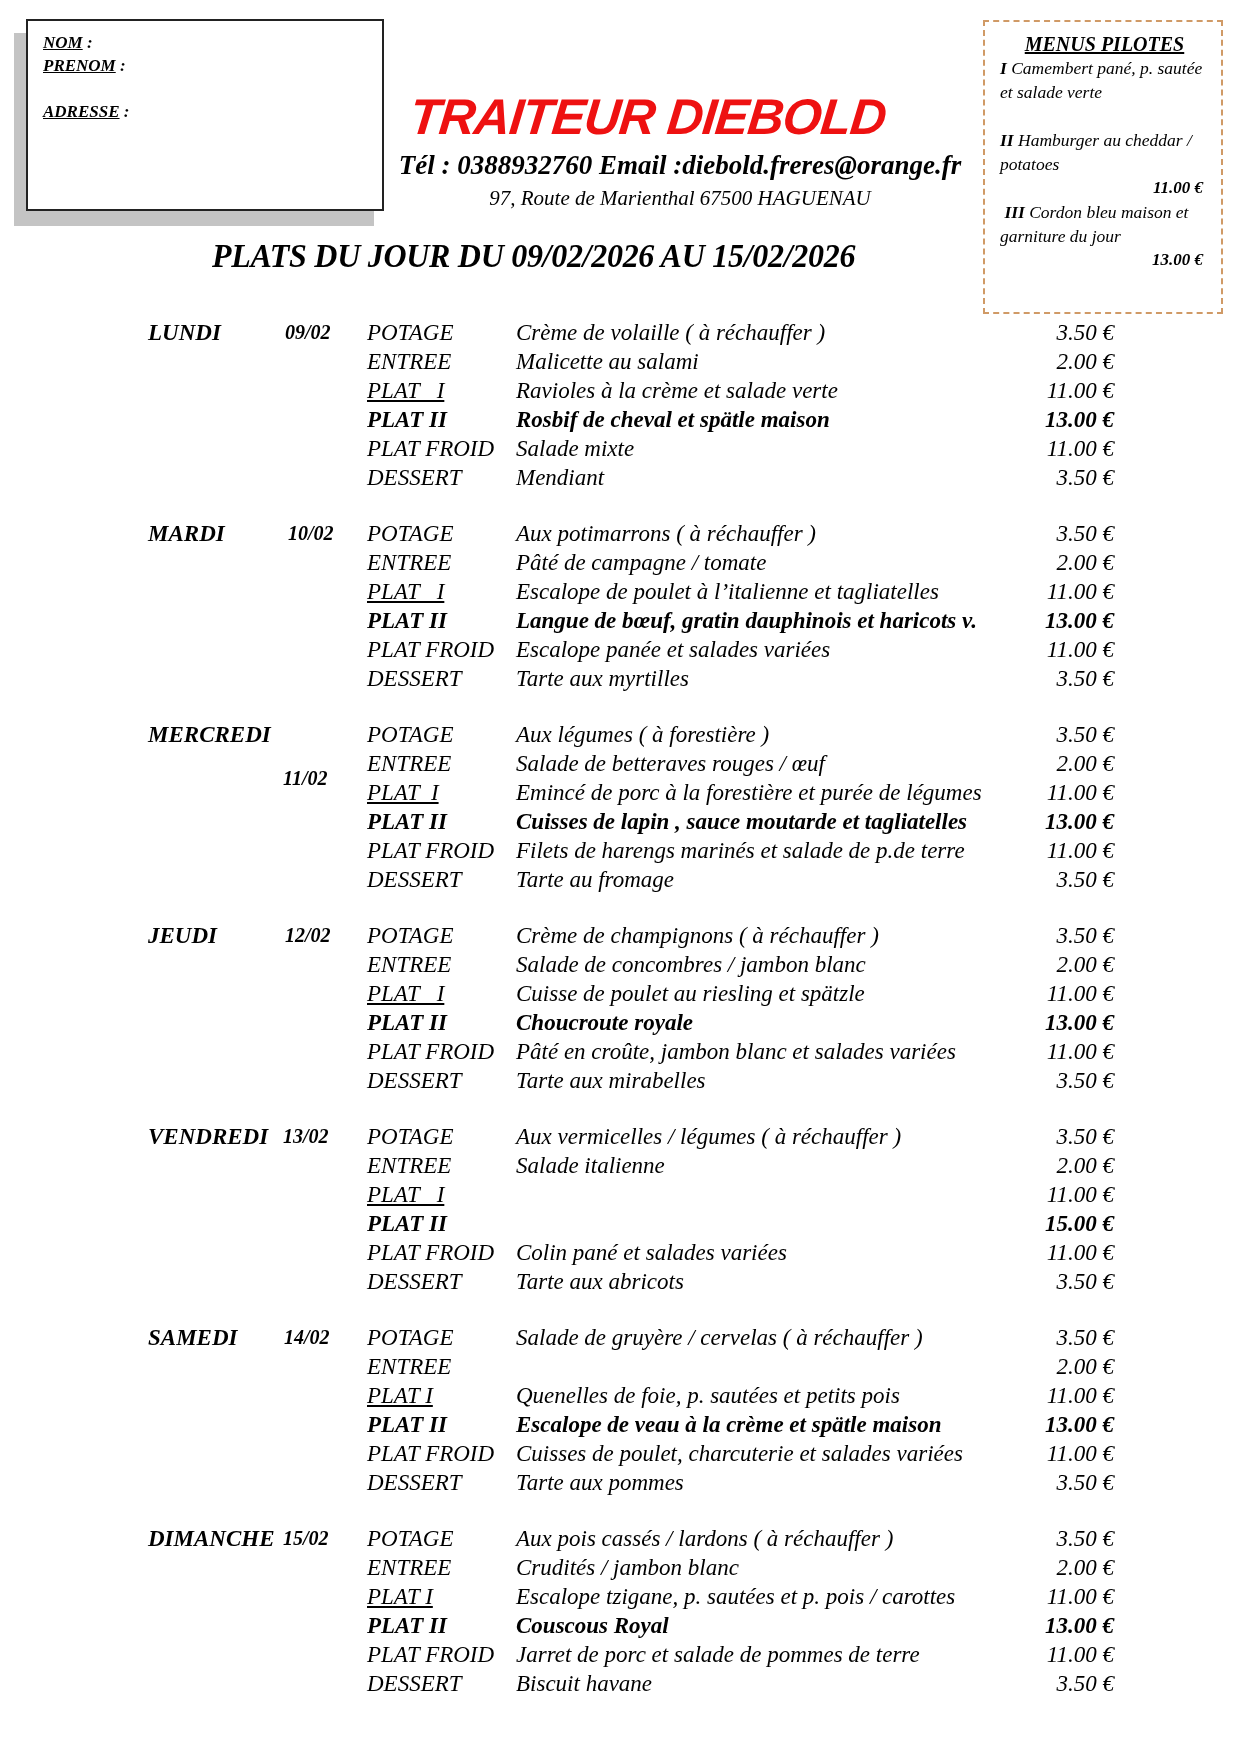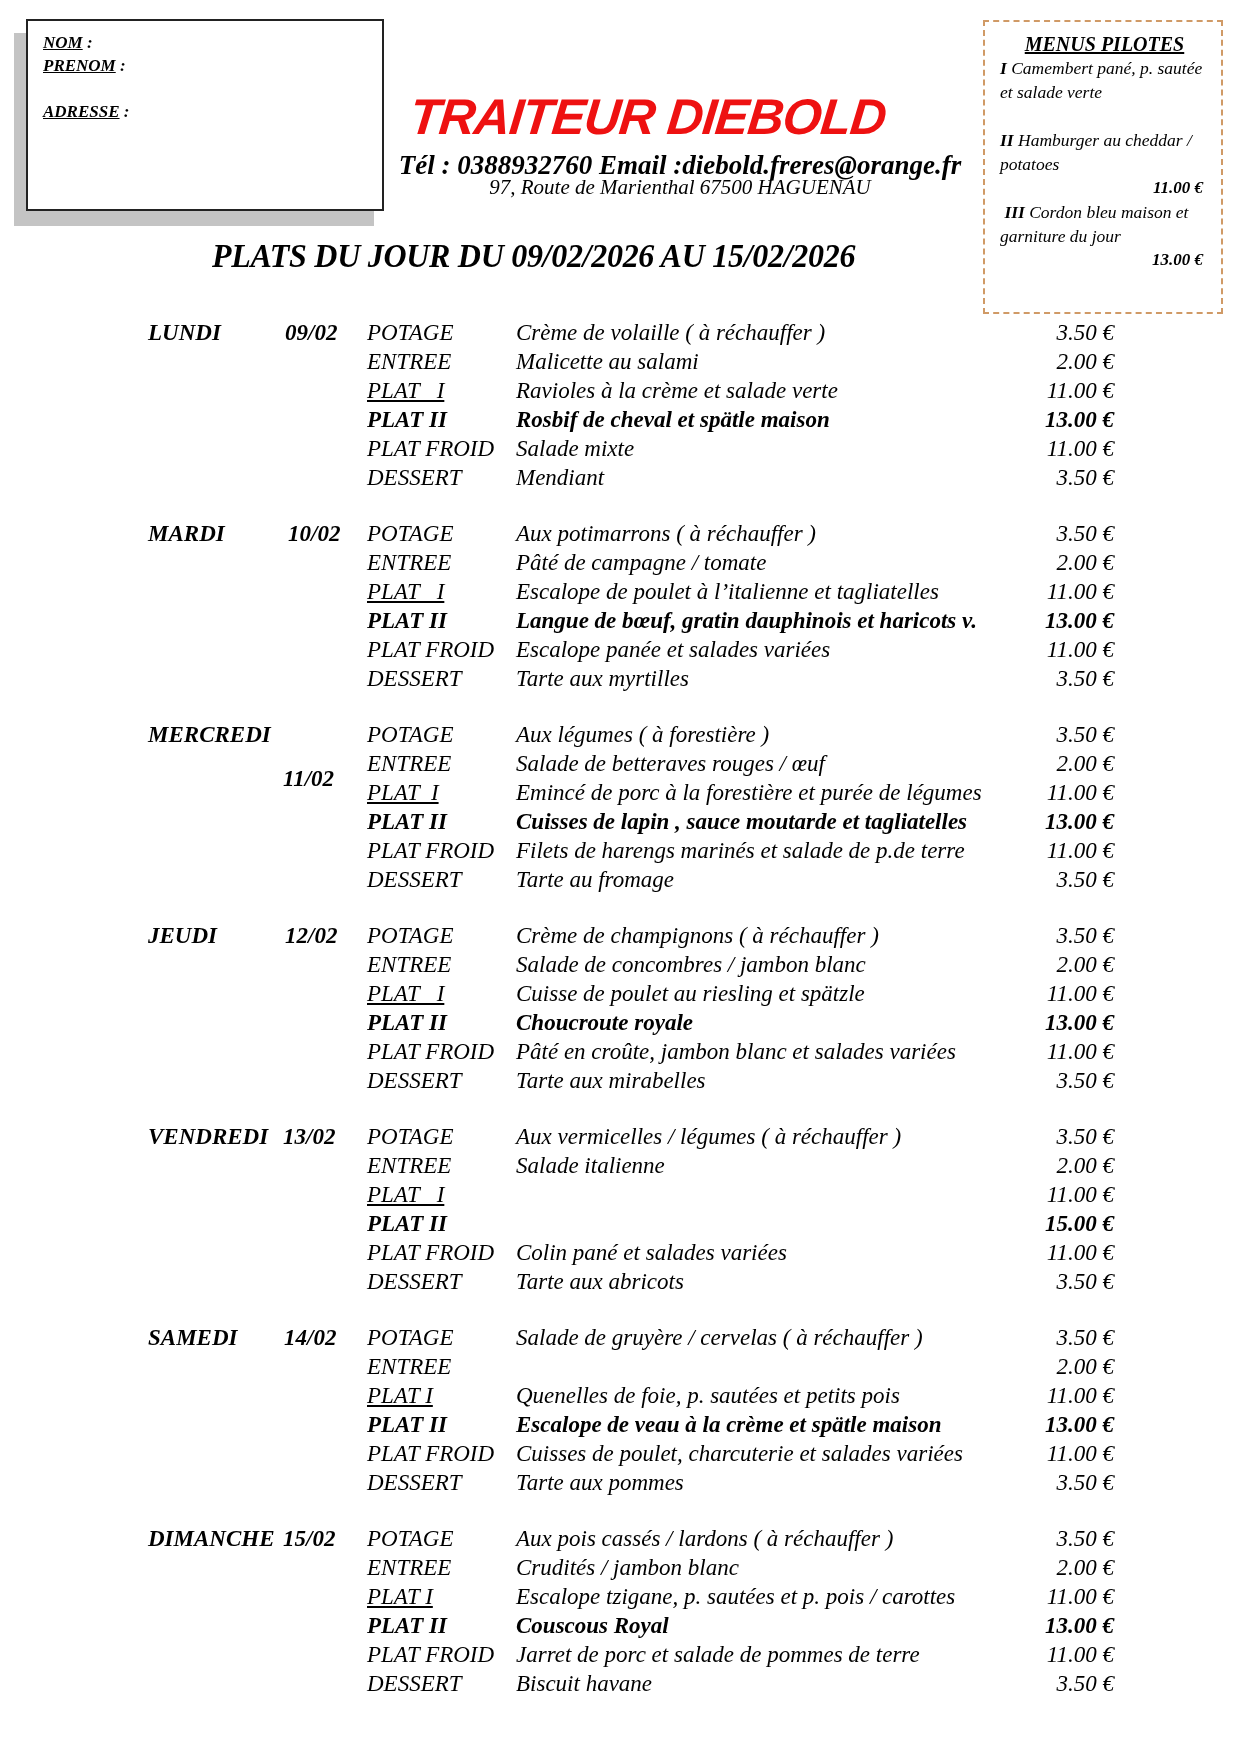--- a/index.html
+++ b/index.html
@@ -13,42 +13,42 @@
     .cust-line { font-style: italic; font-weight: bold; font-size: 17px; line-height: 23px; }
     .cust-line .lbl { text-decoration: underline; }
     .cust-gap { height: 23px; }
 
     
     .brand { position: absolute; left: 410px; top: 88px; width: 560px; text-align: left;
              font-family: "Liberation Sans", "DejaVu Sans", sans-serif; font-style: italic; font-weight: bold;
              font-size: 50px; letter-spacing: -1px; color: #ee1111; white-space: nowrap; transform: skewX(-6deg); }
     .contact { position: absolute; left: 395px; top: 150px; width: 570px; text-align: center;
                font-style: italic; font-weight: bold; font-size: 27px; white-space: nowrap; }
-    .address { position: absolute; left: 395px; top: 175px; width: 570px; text-align: center;
+    .address { position: absolute; left: 395px; top: 186px; width: 570px; text-align: center;
                font-style: italic; font-size: 21px; white-space: nowrap; }
 
     
     .pilot-box { position: absolute; left: 983px; top: 20px; width: 240px; height: 294px;
                  border: 2px dashed #d09a66; box-sizing: border-box; padding: 10px 12px 0 15px; }
     .pilot-title { text-align: center; font-style: italic; font-weight: bold; font-size: 20px;
                    text-decoration: underline; line-height: 24px; }
     .pilot-item { font-style: italic; font-size: 17.5px; line-height: 24px; }
     .pilot-item .num { font-weight: bold; }
     .pilot-price { text-align: right; font-style: italic; font-weight: bold; font-size: 17px; line-height: 24px; padding-right: 6px; }
     .pilot-gap { height: 24px; }
 
     
     .week-title { position: absolute; left: 212px; top: 238px; font-style: italic; font-weight: bold;
                   font-size: 33px; white-space: nowrap; letter-spacing: -0.3px; transform: scaleX(0.97); transform-origin: left; }
 
     
     .days { position: absolute; left: 0; top: 318px; width: 1029px; }
     .day { position: relative; height: 201px; }
     .day-name { position: absolute; left: 148px; top: 0; font-style: italic; font-weight: bold; font-size: 23px; line-height: 29px; white-space: nowrap; }
-    .day-date { position: absolute; top: 0; font-style: italic; font-weight: bold; font-size: 23px; line-height: 29px; }
+    .day-date { position: absolute; top: 0; font-style: italic; font-weight: bold; font-size: 20px; line-height: 29px; }
     .row { position: absolute; left: 0; width: 1241px; height: 29px; font-size: 23px; line-height: 29px; font-style: italic; white-space: nowrap; }
     .row .cat { position: absolute; left: 367px; }
     .row .cat.ul { text-decoration: underline; }
     .row .dish { position: absolute; left: 516px; }
     .row .price { position: absolute; right: 127px; text-align: right; }
     .row.bold { font-weight: bold; }
   </style>
 </head>
 <body>
 

